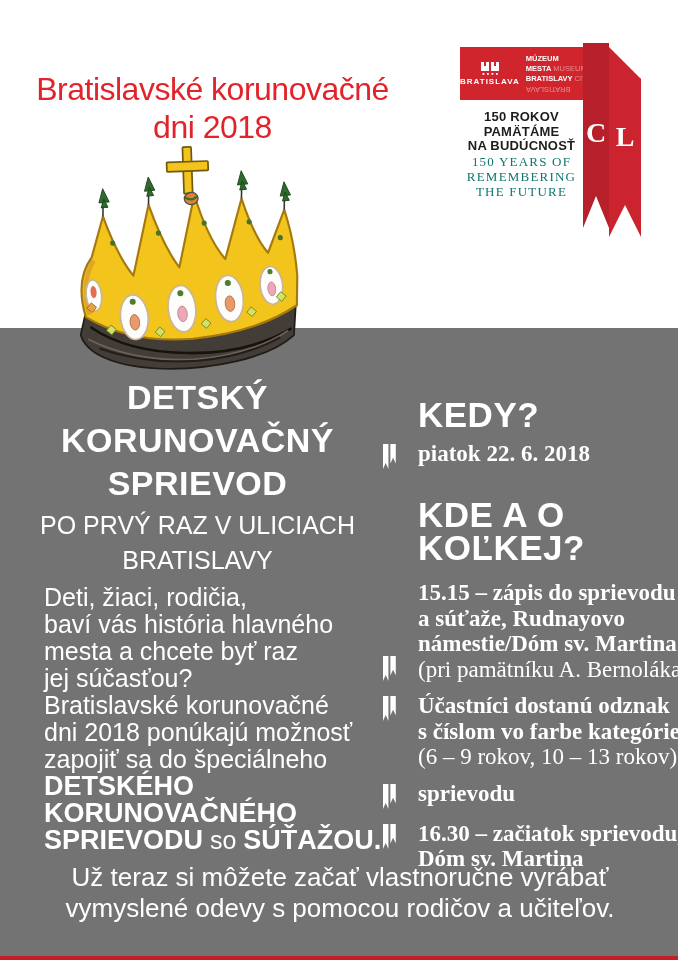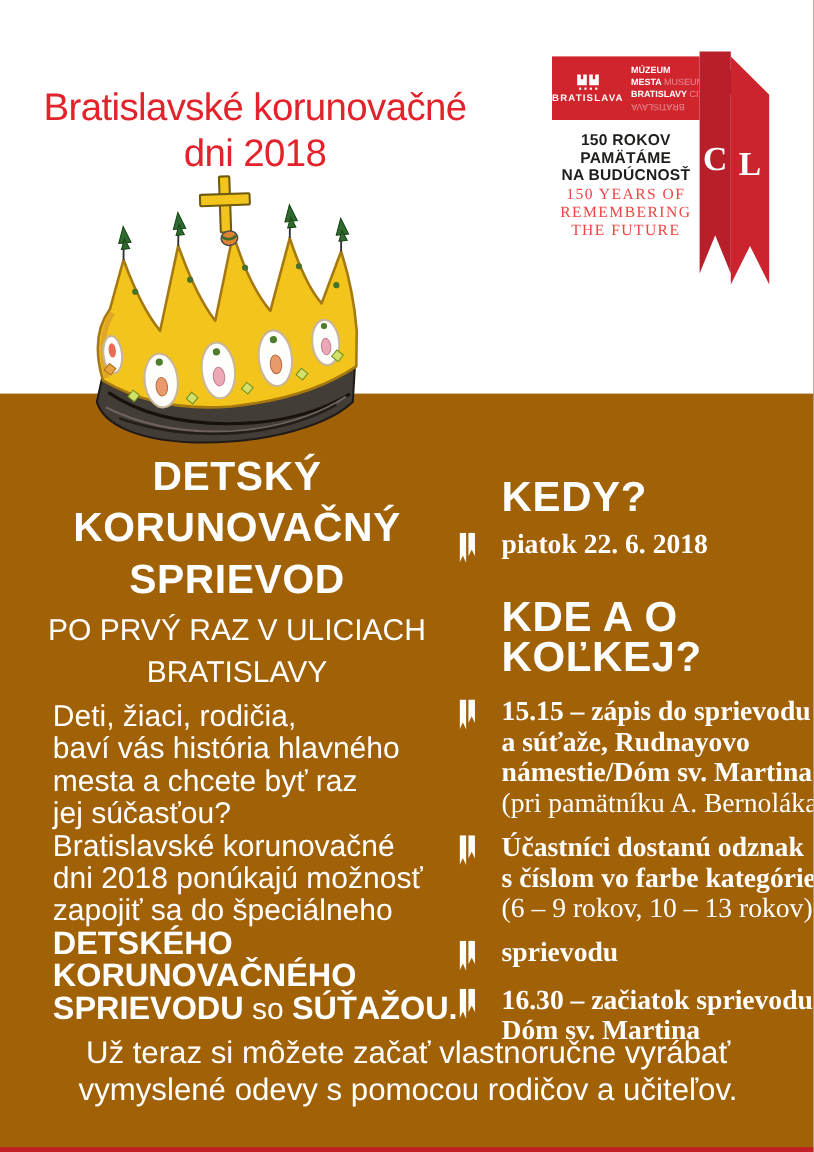--- a/index.html
+++ b/index.html
@@ -12,40 +12,40 @@
   .band{position:absolute;left:460px;top:47px;width:123px;height:53px;background:#D1252E;display:flex;}
   .band-left{width:66px;display:flex;flex-direction:column;align-items:center;justify-content:center;}
   .band-left .lbl{color:#fff;font-weight:bold;font-size:8px;letter-spacing:1px;margin-top:2px;}
   .band-divider{width:1px;background:rgba(255,255,255,0.35);margin:6px 0;}
   .band-right{flex:1;padding:7px 0 0 6px;color:#fff;font-size:7.5px;line-height:10px;font-weight:bold;white-space:nowrap;}
   .band-right .lt{color:rgba(255,255,255,0.45);font-weight:normal;}
   .band-right .mirror{display:inline-block;transform:rotate(180deg);}
   .ribbon{position:absolute;left:575px;top:40px;width:75px;height:205px;}
   .claim{position:absolute;left:458px;top:110px;width:127px;text-align:center;color:#1D1D1B;}
   .claim .sk{font-weight:bold;font-size:13px;line-height:14.5px;letter-spacing:0.2px;}
-  .claim .en{font-family:"Liberation Serif",serif;font-size:13px;line-height:15px;letter-spacing:1.2px;color:#ef4444;}
+  .claim .en{font-family:"Liberation Serif",serif;font-size:13px;line-height:15px;letter-spacing:1.2px;color:#0f766e;}
   .crown{position:absolute;left:18px;top:142px;width:348px;height:250px;}
   
-  .red{position:absolute;left:0;top:328px;width:678px;height:632px;background:#a16207;}
+  .red{position:absolute;left:0;top:328px;width:678px;height:632px;background:#737373;}
   .bottom-edge{position:absolute;left:0;bottom:0;width:100%;height:4px;background:#C21F27;}
   .red *{color:#fff;}
   .main-heading{position:absolute;left:15px;top:48px;width:365px;text-align:center;
                 font-weight:bold;font-size:34px;line-height:43px;letter-spacing:0.5px;}
   .main-sub{position:absolute;left:15px;top:180px;width:365px;text-align:center;
             font-size:25px;line-height:35px;}
   .para{position:absolute;left:44px;top:256px;font-size:25px;line-height:27px;white-space:nowrap;}
   .para .pb{font-weight:bold;font-size:27px;}
   
   .right-col{position:absolute;left:383px;top:70px;width:285px;}
   .sched-h{font-weight:bold;font-size:35px;line-height:33px;margin-left:35px;letter-spacing:0.5px;}
   .row{display:flex;align-items:flex-start;}
   .row.piatok{margin-top:10px;}
   .kde{margin-top:28px;}
   .items .row{margin-top:11px;}
-  .items .row:first-child{margin-top:16px;}
+  .items .row:first-child{margin-top:16px;align-items:flex-end;}
   .bullet{width:13px;height:26px;flex:none;margin-right:22px;margin-top:3px;}
   .bullet path{fill:#fff;}
   .stext{font-family:"Liberation Serif",serif;font-weight:bold;font-size:23px;line-height:25.5px;white-space:nowrap;}
   .stext .sreg{font-weight:normal;}
   .footer{position:absolute;left:1px;top:534px;width:678px;text-align:center;
           font-size:26px;line-height:31px;}
 </style>
 </head>
 <body>
 

